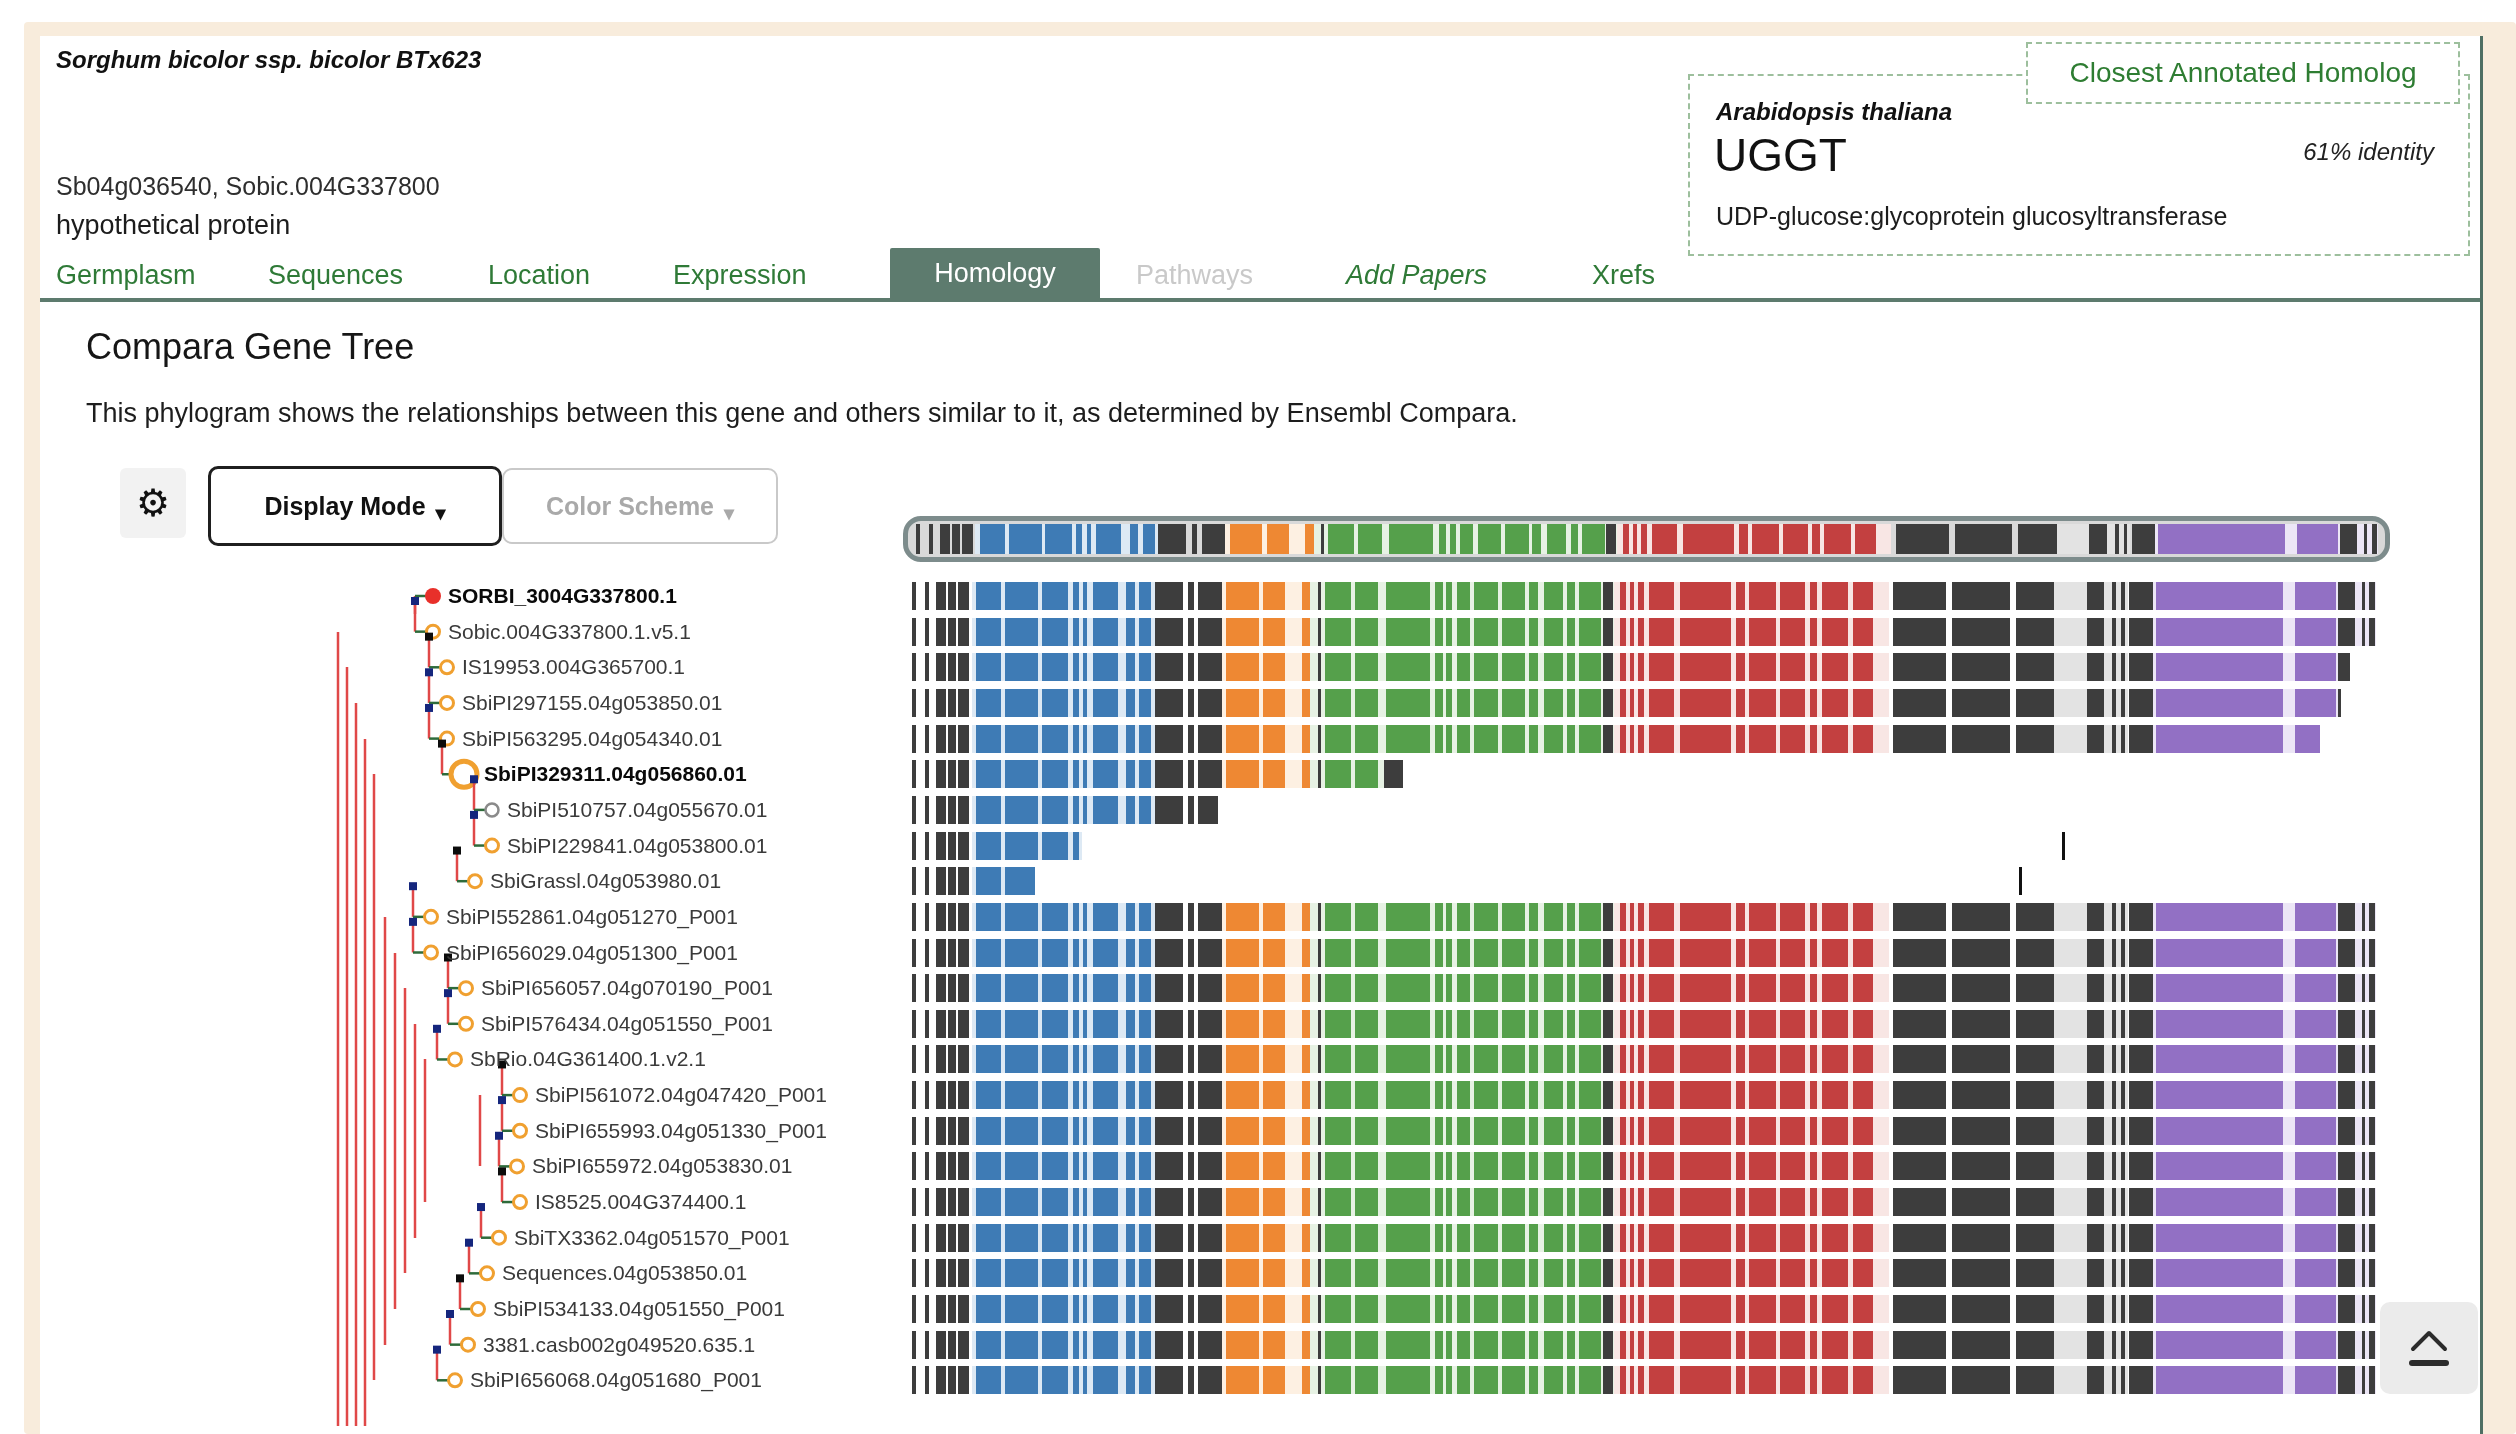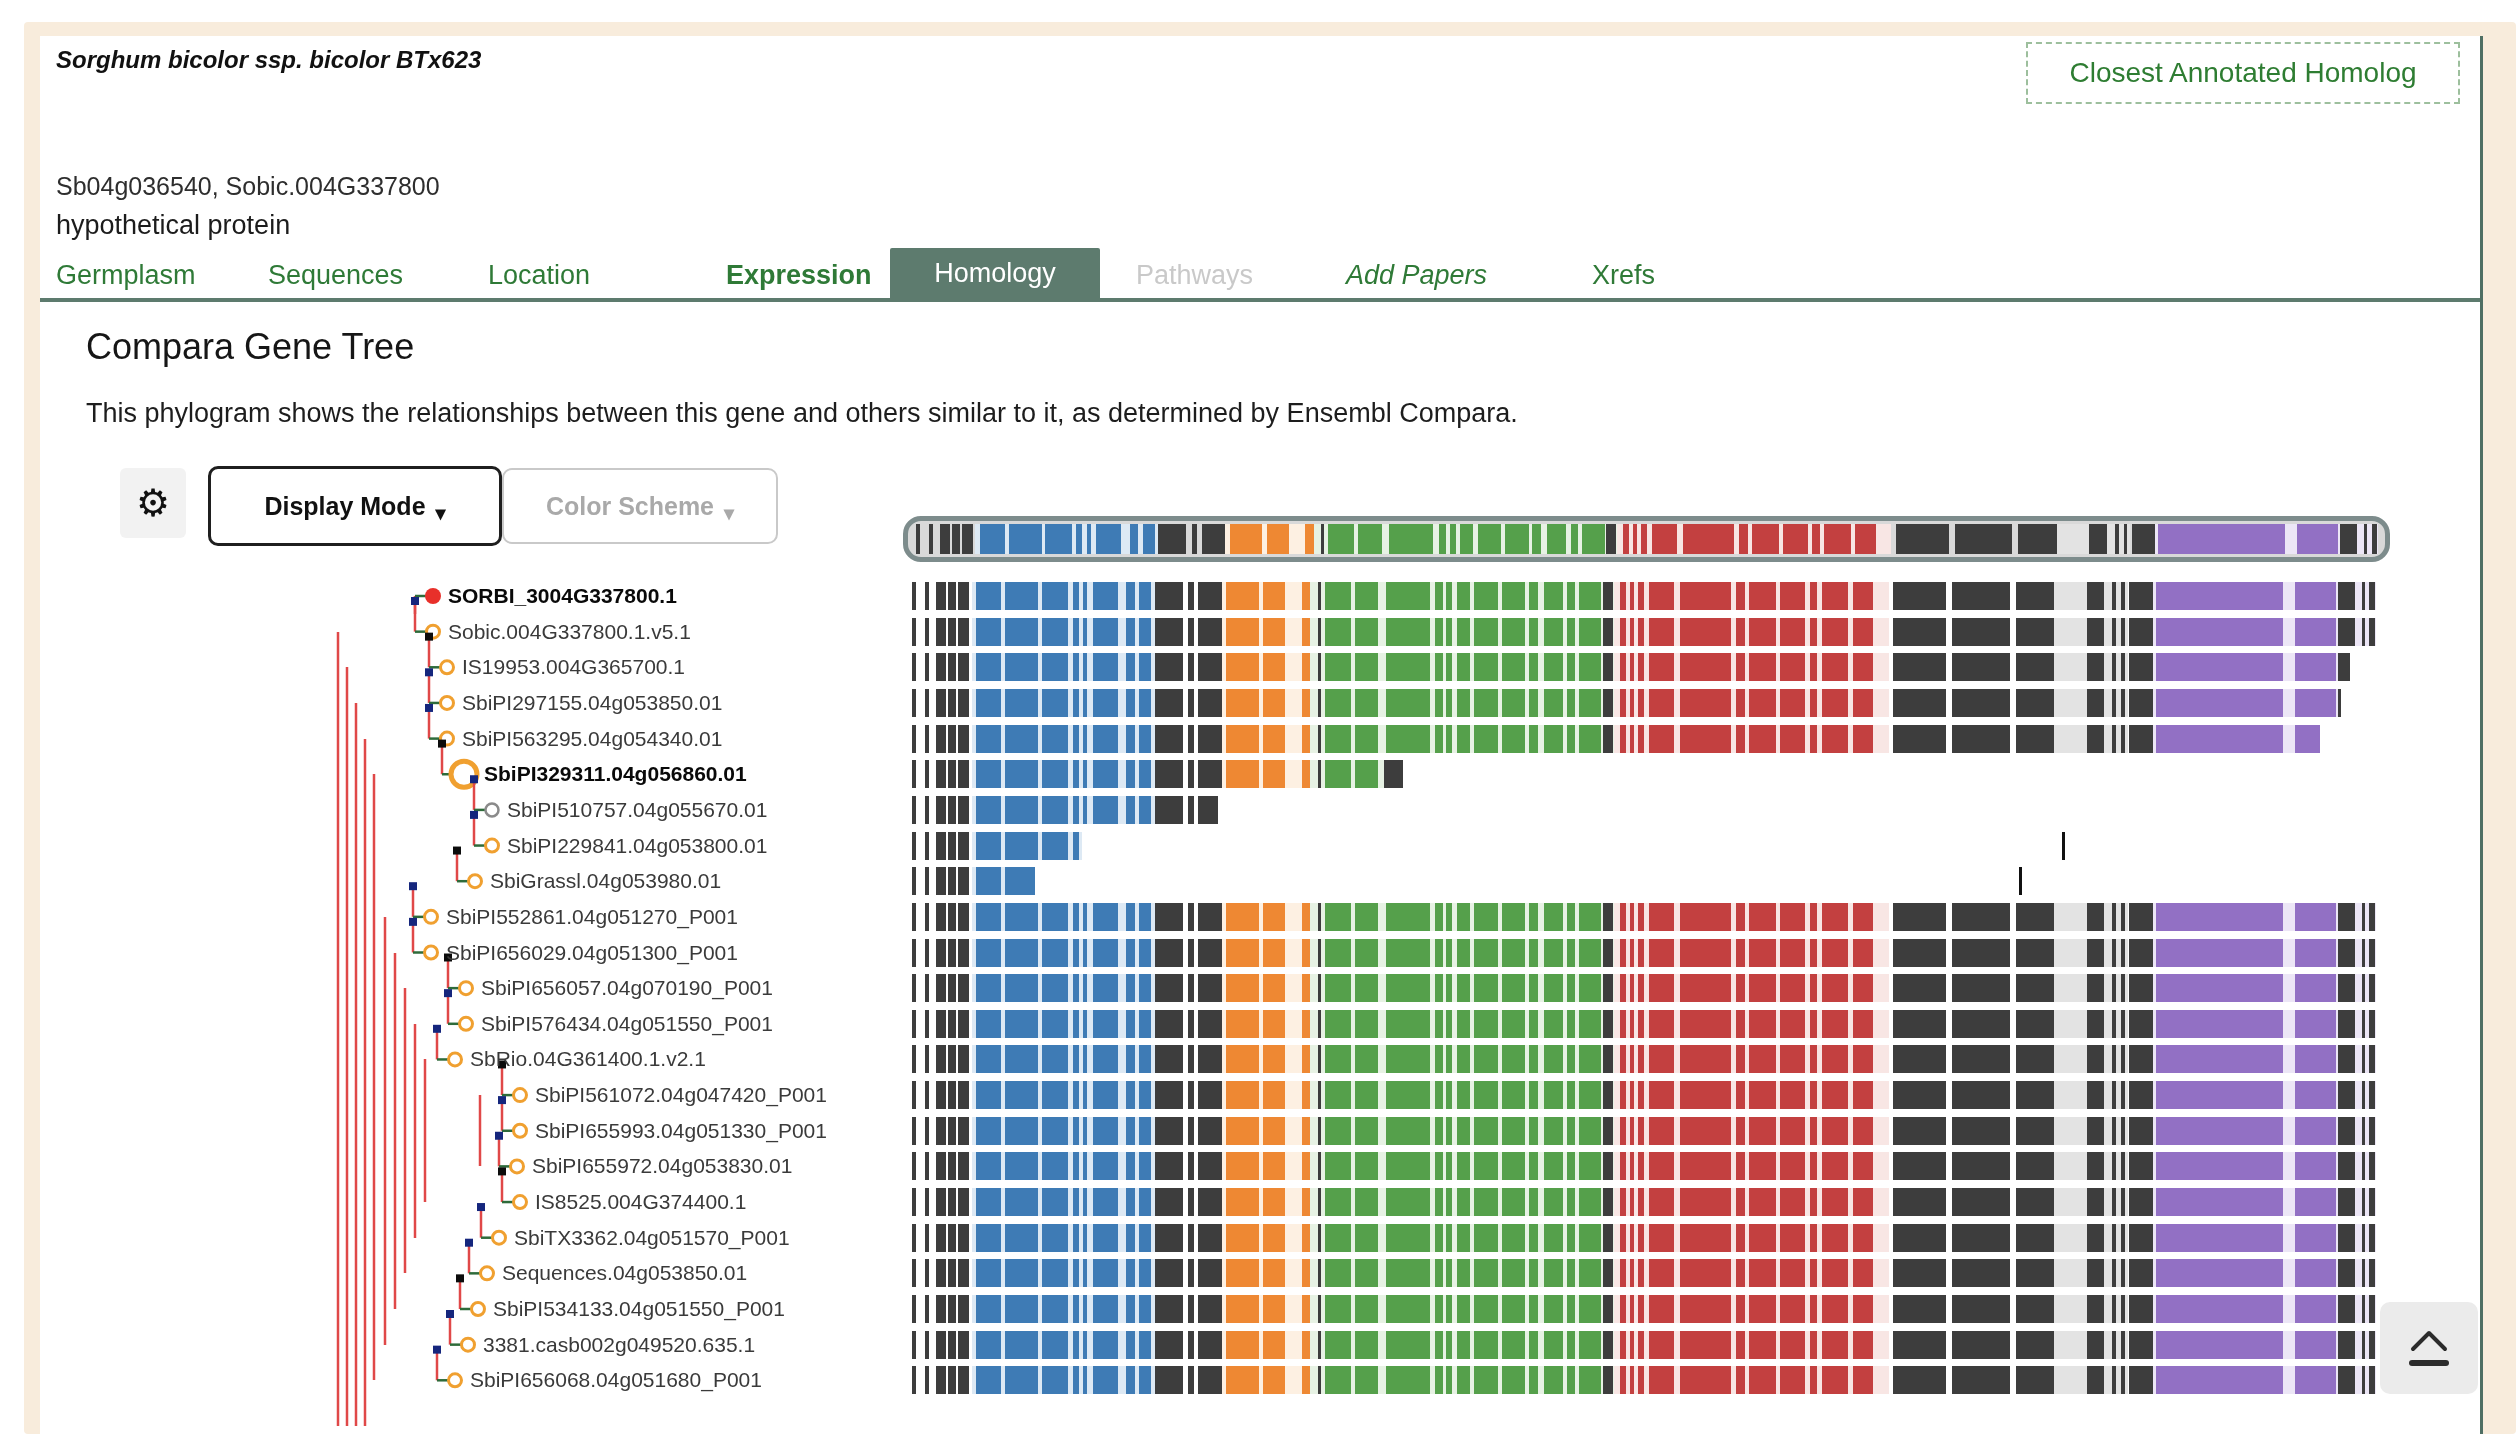--- a/index.html
+++ b/index.html
@@ -97,26 +97,32 @@
 
 <div class="frame abs"></div>
 
 <div class="card">
 
   <div class="abs species" style="left:16px;top:10px;">Sorghum bicolor ssp. bicolor BTx623</div>
   <div class="abs synonyms" style="left:16px;top:136px;">Sb04g036540, Sobic.004G337800</div>
   <div class="abs gene-desc" style="left:16px;top:174px;">hypothetical protein</div>
 
   <div class="abs homolog-badge">Closest Annotated Homolog</div>
+  <div class="abs homolog-box">
+    <div class="hb-species">Arabidopsis thaliana</div>
+    <div class="hb-symbol">UGGT</div>
+    <div class="hb-identity">61% identity</div>
+    <div class="hb-desc">UDP-glucose:glycoprotein glucosyltransferase</div>
+  </div>
 
   <div id="tabs">
       <div class="tab " style="left: 16px;">Germplasm</div>
       <div class="tab " style="left: 228px;">Sequences</div>
       <div class="tab " style="left: 448px;">Location</div>
-      <div class="tab " style="left: 686px; font-weight: bold;">Expression</div>
+      <div class="tab " style="left: 633px;">Expression</div>
       <div class="tab active" style="left: 850px; width: 158px; justify-content: center;">Homology</div>
       <div class="tab disabled" style="left: 1096px;">Pathways</div>
       <div class="tab italic" style="left: 1306px;">Add Papers</div>
       <div class="tab " style="left: 1552px;">Xrefs</div>
     </div>
   <div class="abs tab-underline"></div>
 
   <div class="abs section-title" style="left: 46px; top: 290px;">Compara Gene Tree</div>
   <div class="abs section-desc" style="left: 46px; top: 362px;">This phylogram shows the relationships between this gene and others similar to it, as determined by Ensembl Compara.</div>
 

